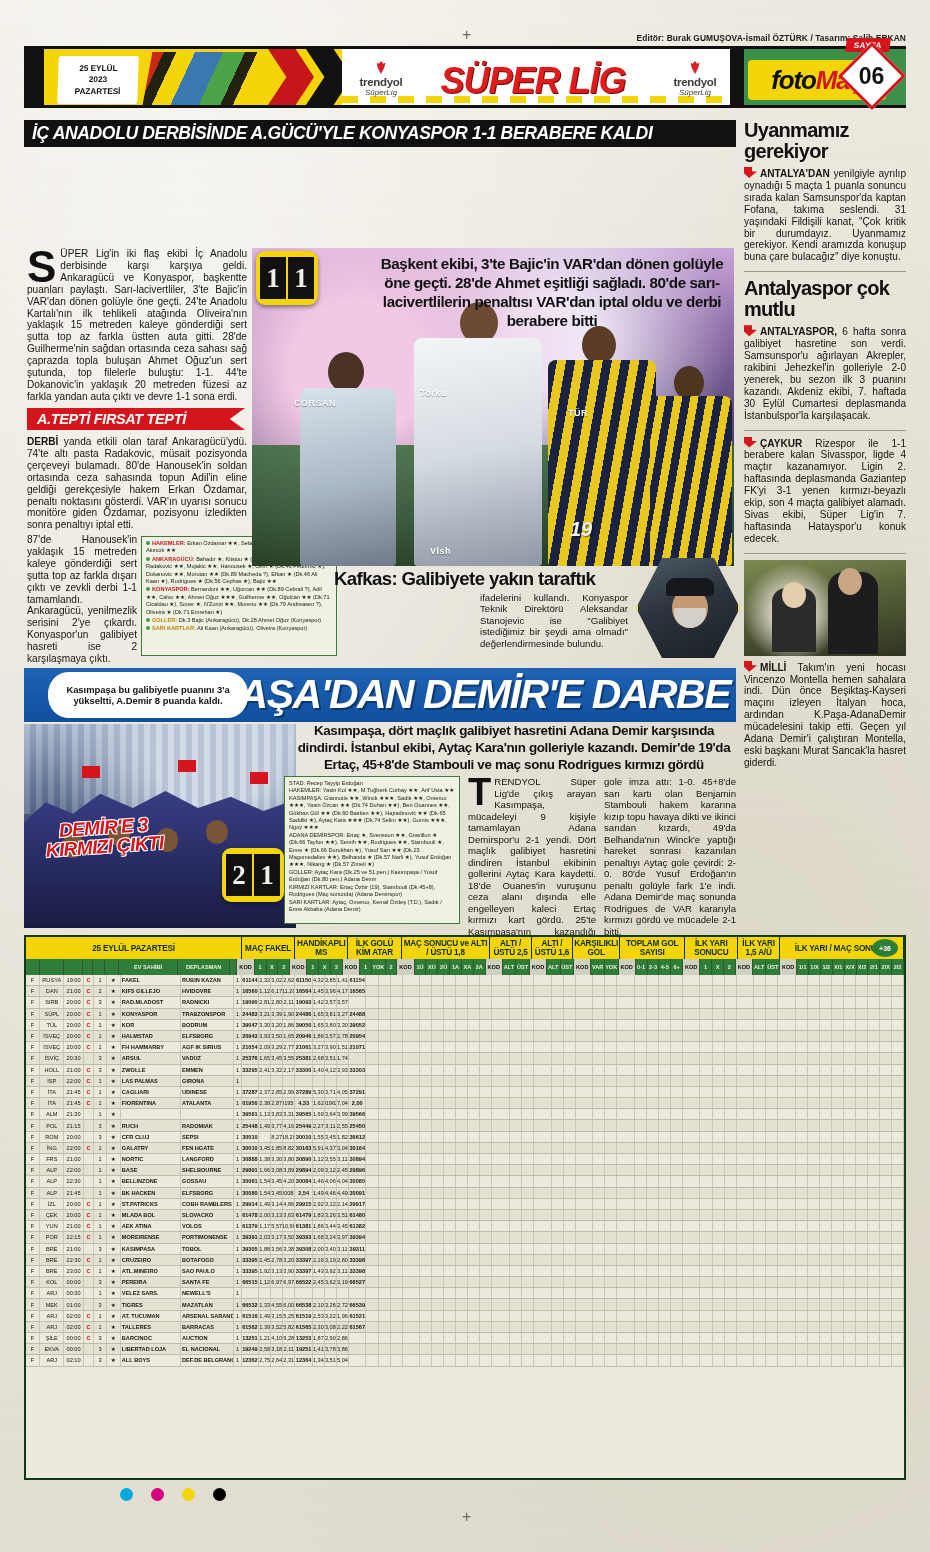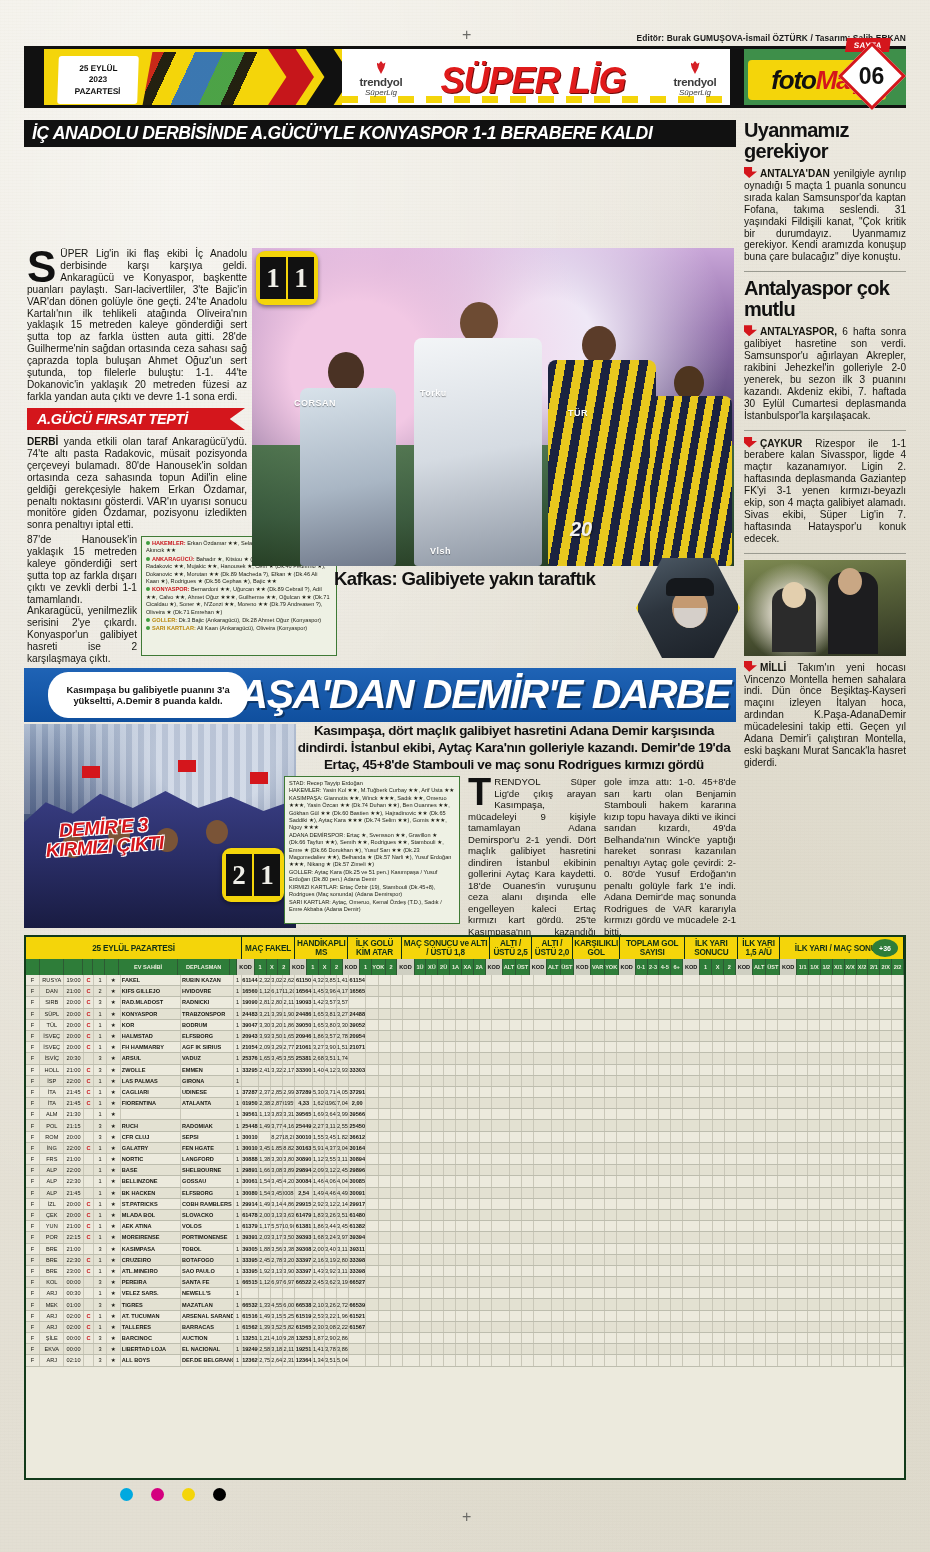--- a/index.html
+++ b/index.html
@@ -494,21 +494,21 @@
   <div class="sayfa-badge">SAYFA</div>
   <div class="page-num">
     <span>06</span>
   </div>
 
   <div class="kicker">İÇ ANADOLU DERBİSİNDE A.GÜCÜ'YLE KONYASPOR 1-1 BERABERE KALDI</div>
 
   <div class="lead-col">
     <span class="dropcap">S</span><span>ÜPER Lig'in iki flaş ekibi İç Anadolu derbisinde karşı karşıya geldi. Ankaragücü ve Konyaspor, başkentte puanları paylaştı. Sarı-lacivertliler, 3'te Bajic'in VAR'dan dönen golüyle öne geçti. 24'te Anadolu Kartalı'nın ilk tehlikeli atağında Oliveira'nın yaklaşık 15 metreden kaleye gönderdiği sert şutta top az farkla üstten auta gitti. 28'de Guilherme'nin sağdan ortasında ceza sahası sağ çaprazda topla buluşan Ahmet Oğuz'un sert şutunda, top filelerle buluştu: 1-1. 44'te Dokanovic'in yaklaşık 20 metreden füzesi az farkla yandan auta çıktı ve devre 1-1 sona erdi.</span>
   </div>
-  <div class="redbar">A.GÜCÜ FIRSAT TEPTİ</div>
+  <div class="redbar">A.TEPTİ FIRSAT TEPTİ</div>
   <div class="lead-col2">
     <b>DERBİ</b><span> yanda etkili olan taraf Ankaragücü'ydü. 74'te altı pasta Radakovic, müsait pozisyonda çerçeveyi bulamadı. 80'de Hanousek'in soldan ortasında ceza sahasında topun Adil'in eline geldiği gerekçesiyle hakem Erkan Özdamar, penaltı noktasını gösterdi. VAR'ın uyarısı sonucu monitöre giden Özdamar, pozisyonu izledikten sonra penaltıyı iptal etti.</span>
   </div>
   <div class="lead-col3">87'de Hanousek'in yaklaşık 15 metreden kaleye gönderdiği sert şutta top az farkla dışarı çıktı ve zevkli derbi 1-1 tamamlandı. Ankaragücü, yenilmezlik serisini 2'ye çıkardı. Konyaspor'un galibiyet hasreti ise 2 karşılaşmaya çıktı.</div>
 
   <div class="lineup">
     <div class="ln"><i class="dot"></i><span class="lbl">HAKEMLER:</span> <span>Erkan Özdamar ★★, Selahattin Altay ★★, Mehmet Akıncık ★★</span></div>
     <div class="ln"><i class="dot"></i><span class="lbl">ANKARAGÜCÜ:</span> <span>Bahadır ★, Kitsiou ★ (Dk.45+5 Hayrullah ★), Radakovic ★★, Mujakic ★★, Hanousek ★, Cem ★ (Dk.46 Pedrinho ★), Dokanovic ★★, Morutan ★★ (Dk.89 Macheda ?), Efkan ★ (Dk.46 Ali Kaan ★), Rodrigues ★ (Dk.56 Cephas ★), Bajic ★★</span></div>
     <div class="ln"><i class="dot"></i><span class="lbl">KONYASPOR:</span> <span>Bernardoni ★★, Uğurcan ★★ (Dk.89 Cebrail ?), Adil ★★, Calvo ★★, Ahmet Oğuz ★★★, Guilherme ★★, Oğulcan ★★ (Dk.71 Cicaldau ★), Soner ★, N'Zonzi ★★, Moreno ★★ (Dk.79 Andreasen ?), Oliveira ★ (Dk.71 Emrehan ★)</span></div>
     <div class="ln"><i class="dot"></i><span class="lbl y">GOLLER:</span> <span>Dk.3 Bajic (Ankaragücü), Dk.28 Ahmet Oğuz (Konyaspor)</span></div>
@@ -530,29 +530,31 @@
         <i class="body"></i>
       </div>
     <div class="pl pl4">
         <i class="head"></i>
         <i class="body"></i>
       </div>
     <div class="sponsor" style="left:42px; top:150px;">CORSAN</div>
     <div class="sponsor" style="left:168px; top:140px;">Torku</div>
     <div class="sponsor" style="left:316px; top:160px;">TÜR</div>
     <div class="sponsor" style="left:178px; top:298px;">Vlsh</div>
-    <div class="jersey-num" style="left:318px; top:270px;">20</div>
+    <div class="jersey-num" style="left:318px; top:270px;">19</div>
   </div>
 
   <div class="score-box">
     <div class="d">1</div>
     <div class="d">1</div>
   </div>
+  <div class="spot-main">Başkent ekibi, 3'te Bajic'in VAR'dan dönen golüyle öne geçti. 28'de Ahmet eşitliği sağladı. 80'de sarı-lacivertlilerin penaltısı VAR'dan iptal oldu ve derbi berabere bitti</div>
 
   <div class="kafkas-head">Kafkas: Galibiyete yakın taraftık</div>
+  <div class="kafkas-c2">ifadelerini kullandı. Konyaspor Teknik Direktörü Aleksandar Stanojevic ise "Galibiyet istediğimiz bir şeydi ama olmadı" değerlendirmesinde bulundu.</div>
   <div class="coach-photo">
     <i class="fc"></i>
     <i class="cap"></i>
     <i class="beard"></i>
   </div>
 
   <div class="sidebar">
     <div class="sb">
       <h2>Uyanmamız gerekiyor</h2>
       <p><i class="arrow"></i><b>ANTALYA'DAN</b><span> yenilgiyle ayrılıp oynadığı 5 maçta 1 puanla sonuncu sırada kalan Samsunspor'da kaptan Fofana, takıma seslendi. 31 yaşındaki Fildişili kanat, "Çok kritik bir durumdayız. Uyanmamız gerekiyor. Kendi aramızda konuşup buna çare bulacağız" diye konuştu.</span></p>
@@ -621,21 +623,21 @@
   <div class="s2-c2">gole imza attı: 1-0. 45+8'de sarı kartı olan Benjamin Stambouli hakem kararına kızıp topu havaya dikti ve ikinci sarıdan kızardı, 49'da Belhanda'nın Winck'e yaptığı hareket sonrası kazanılan penaltıyı Aytaç gole çevirdi: 2-0. 80'de Yusuf Erdoğan'ın penaltı golüyle fark 1'e indi. Adana Demir'de maç sonunda Rodrigues de VAR kararıyla kırmızı gördü ve mücadele 2-1 bitti.</div>
 
   <div class="odds">
     <div class="odds-head" id="odds-head">
         <div class="cell" style="width: 248px;">25 EYLÜL PAZARTESİ</div>
         <div class="cell" style="width: 60.8px;">MAÇ FAKEL</div>
         <div class="cell" style="width: 60.8px;">HANDİKAPLI MS</div>
         <div class="cell" style="width: 60.8px;">İLK GOLÜ KİM ATAR</div>
         <div class="cell" style="width: 101.6px;">MAÇ SONUCU ve ALTI / ÜSTÜ 1,8</div>
         <div class="cell" style="width: 47.2px;">ALTI / ÜSTÜ 2,5</div>
-        <div class="cell" style="width: 47.2px;">ALTI / ÜSTÜ 2,0</div>
+        <div class="cell" style="width: 47.2px;">ALTI / ÜSTÜ 1,6</div>
         <div class="cell" style="width: 47.2px;">KARŞILIKLI GOL</div>
         <div class="cell" style="width: 74.4px;">TOPLAM GOL SAYISI</div>
         <div class="cell" style="width: 60.8px;">İLK YARI SONUCU</div>
         <div class="cell" style="width: 47.2px;">İLK YARI 1,5 A/Ü</div>
         <div class="cell" style="width: 142.4px;">İLK YARI / MAÇ SONUCU</div>
       </div>
     <div class="odds-sub" id="odds-sub">
         <div class="cell g" style="width: 16px;"></div>
         <div class="cell g" style="width: 28px;"></div>
         <div class="cell g" style="width: 22px;"></div>

